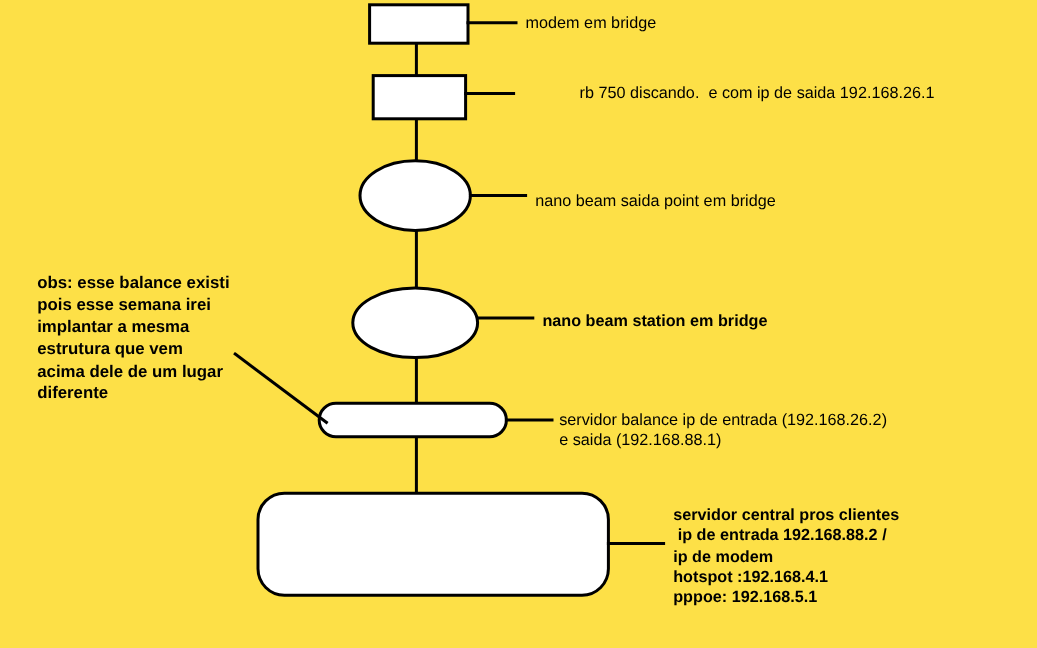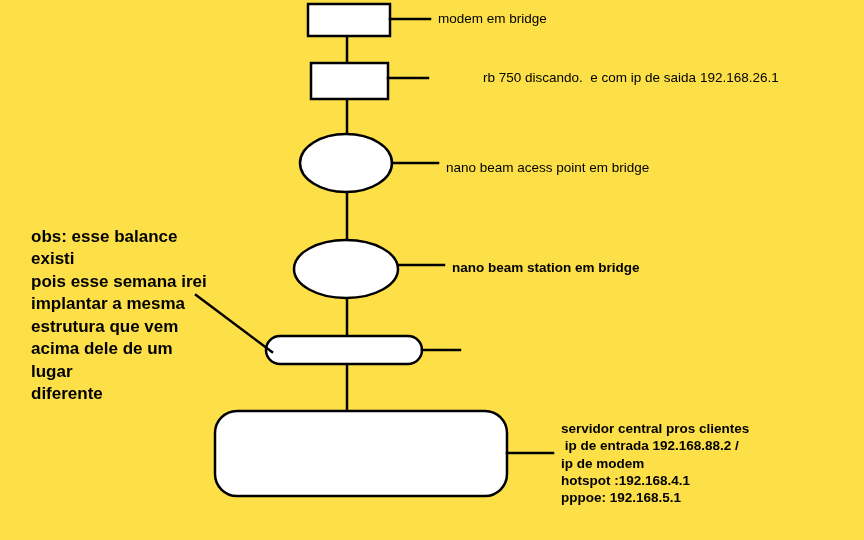--- a/index.html
+++ b/index.html
@@ -29,21 +29,21 @@
     color: #000000;
     line-height: 1.28;
     white-space: pre-wrap;
   }
   .lbl-bold {
     font-weight: bold;
   }
   .note {
     position: absolute;
     font-family: "Liberation Sans", sans-serif;
-    font-size: 17px;
+    font-size: 14px;
     font-weight: bold;
     color: #000000;
     line-height: 1.32;
     white-space: pre-wrap;
   }
 </style>
 </head>
 <body>
 
 <div id="canvas">
@@ -86,24 +86,26 @@
       <line x1="507" y1="453" x2="553" y2="453"></line>
     </g>
 
     <line x1="196" y1="295" x2="272" y2="352" stroke="#000000" stroke-width="2.5" stroke-linecap="square"></line>
   </svg>
 
   <div class="lbl" style="left:438px; top:10px;">modem em bridge</div>
 
   <div class="lbl" style="left:455px; top:69px;margin-left:28px;">rb 750 discando.  e com ip de saida 192.168.26.1</div>
 
-  <div class="lbl" style="left:446px; top:159px;">nano beam acess point em bridge</div>
+  <div class="lbl" style="left:446px; top:159px;">nano beam saida point em bridge</div>
 
   <div class="lbl" style="left:452px; top:259px;font-weight:bold;">nano beam station em bridge</div>
 
+  <div class="lbl" style="left:466px; top:341px;">servidor balance ip de entrada (192.168.26.2)
+e saida (192.168.88.1)</div>
 
   <div class="lbl lbl-bold" style="left:561px; top:420px;">servidor central pros clientes
  ip de entrada 192.168.88.2 /
 ip de modem
 hotspot :192.168.4.1
 pppoe: 192.168.5.1</div>
 
   <div class="note" style="left:31px; top:226px; width:180px;">obs: esse balance existi
 pois esse semana irei
 implantar a mesma

